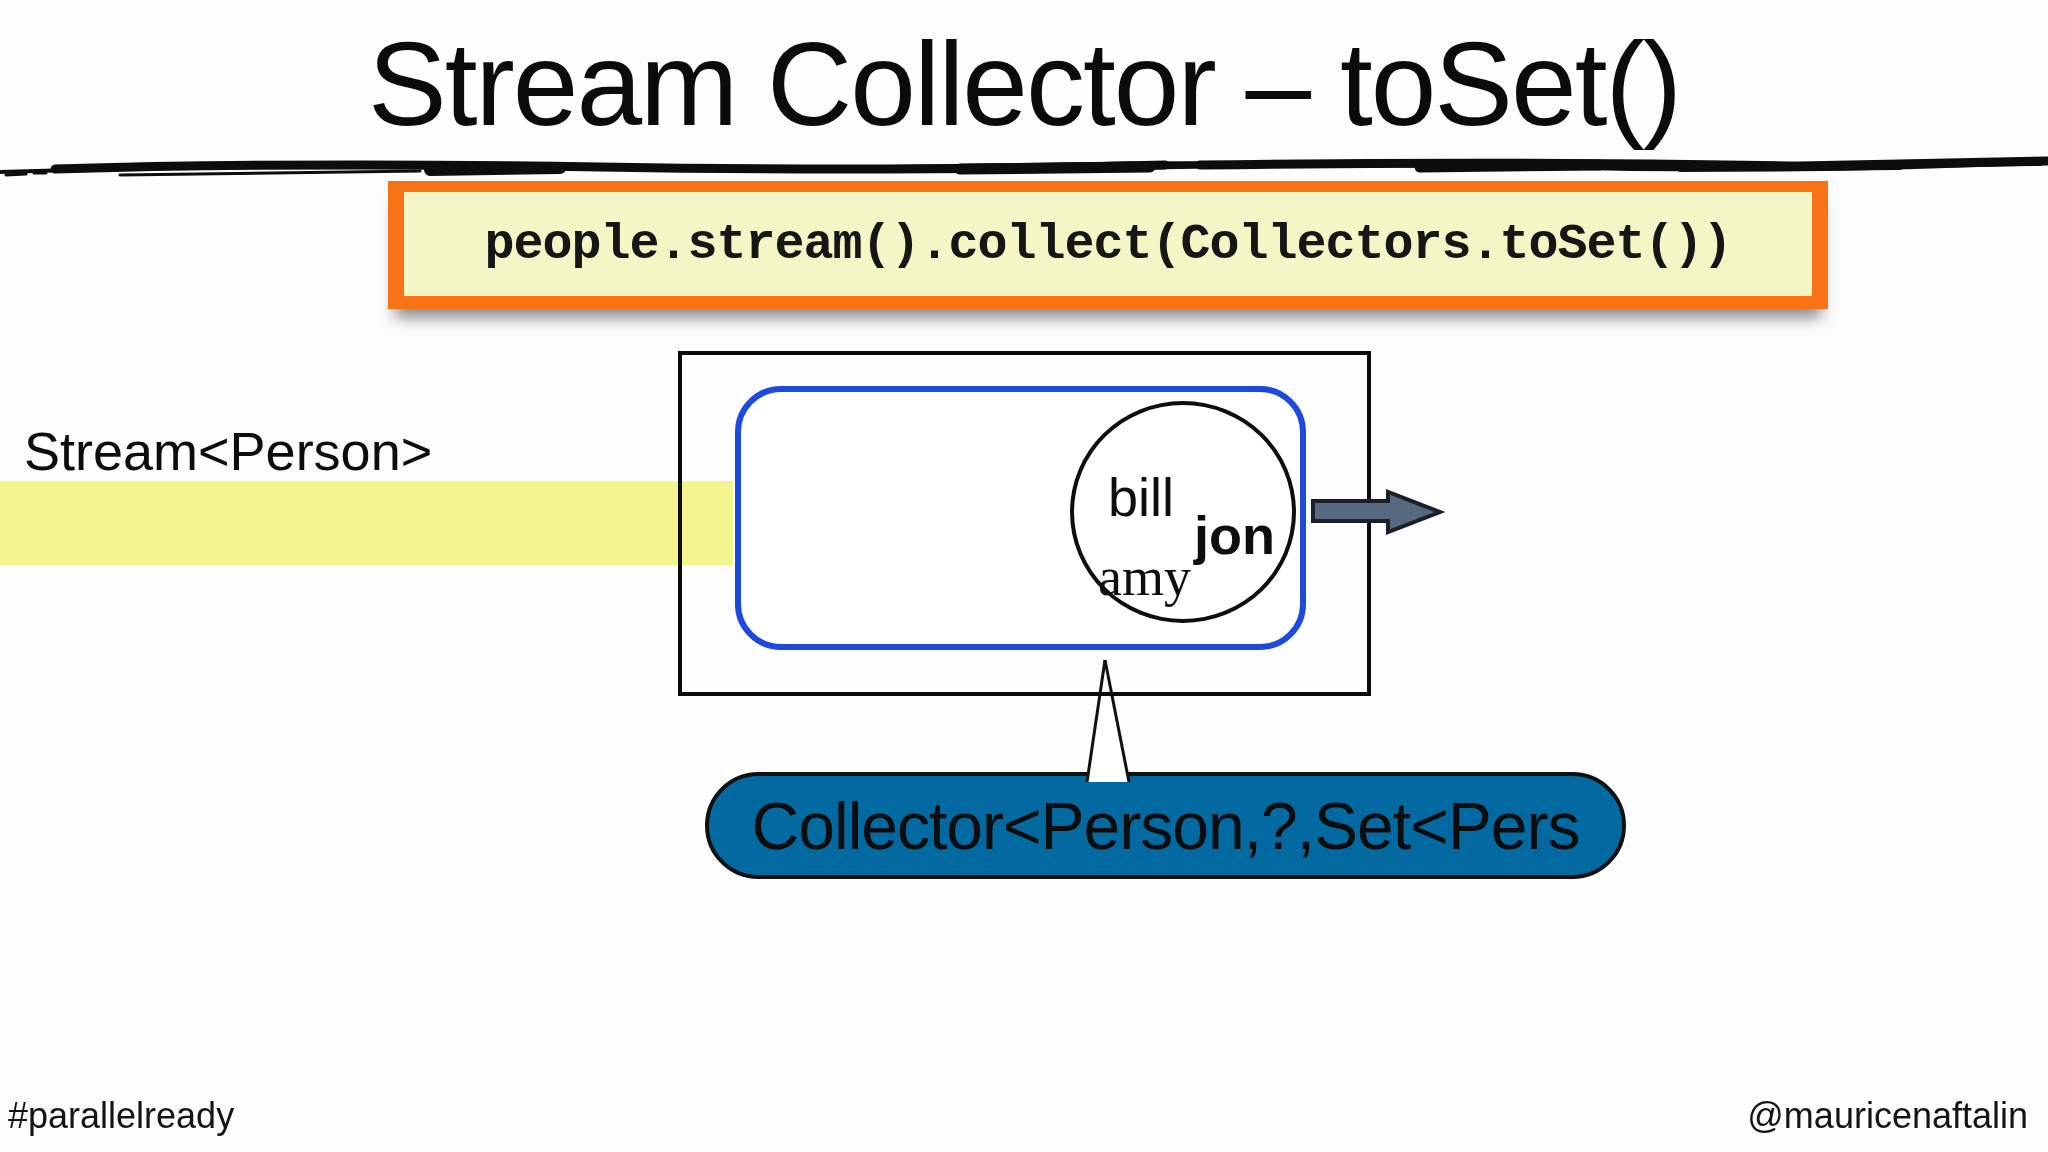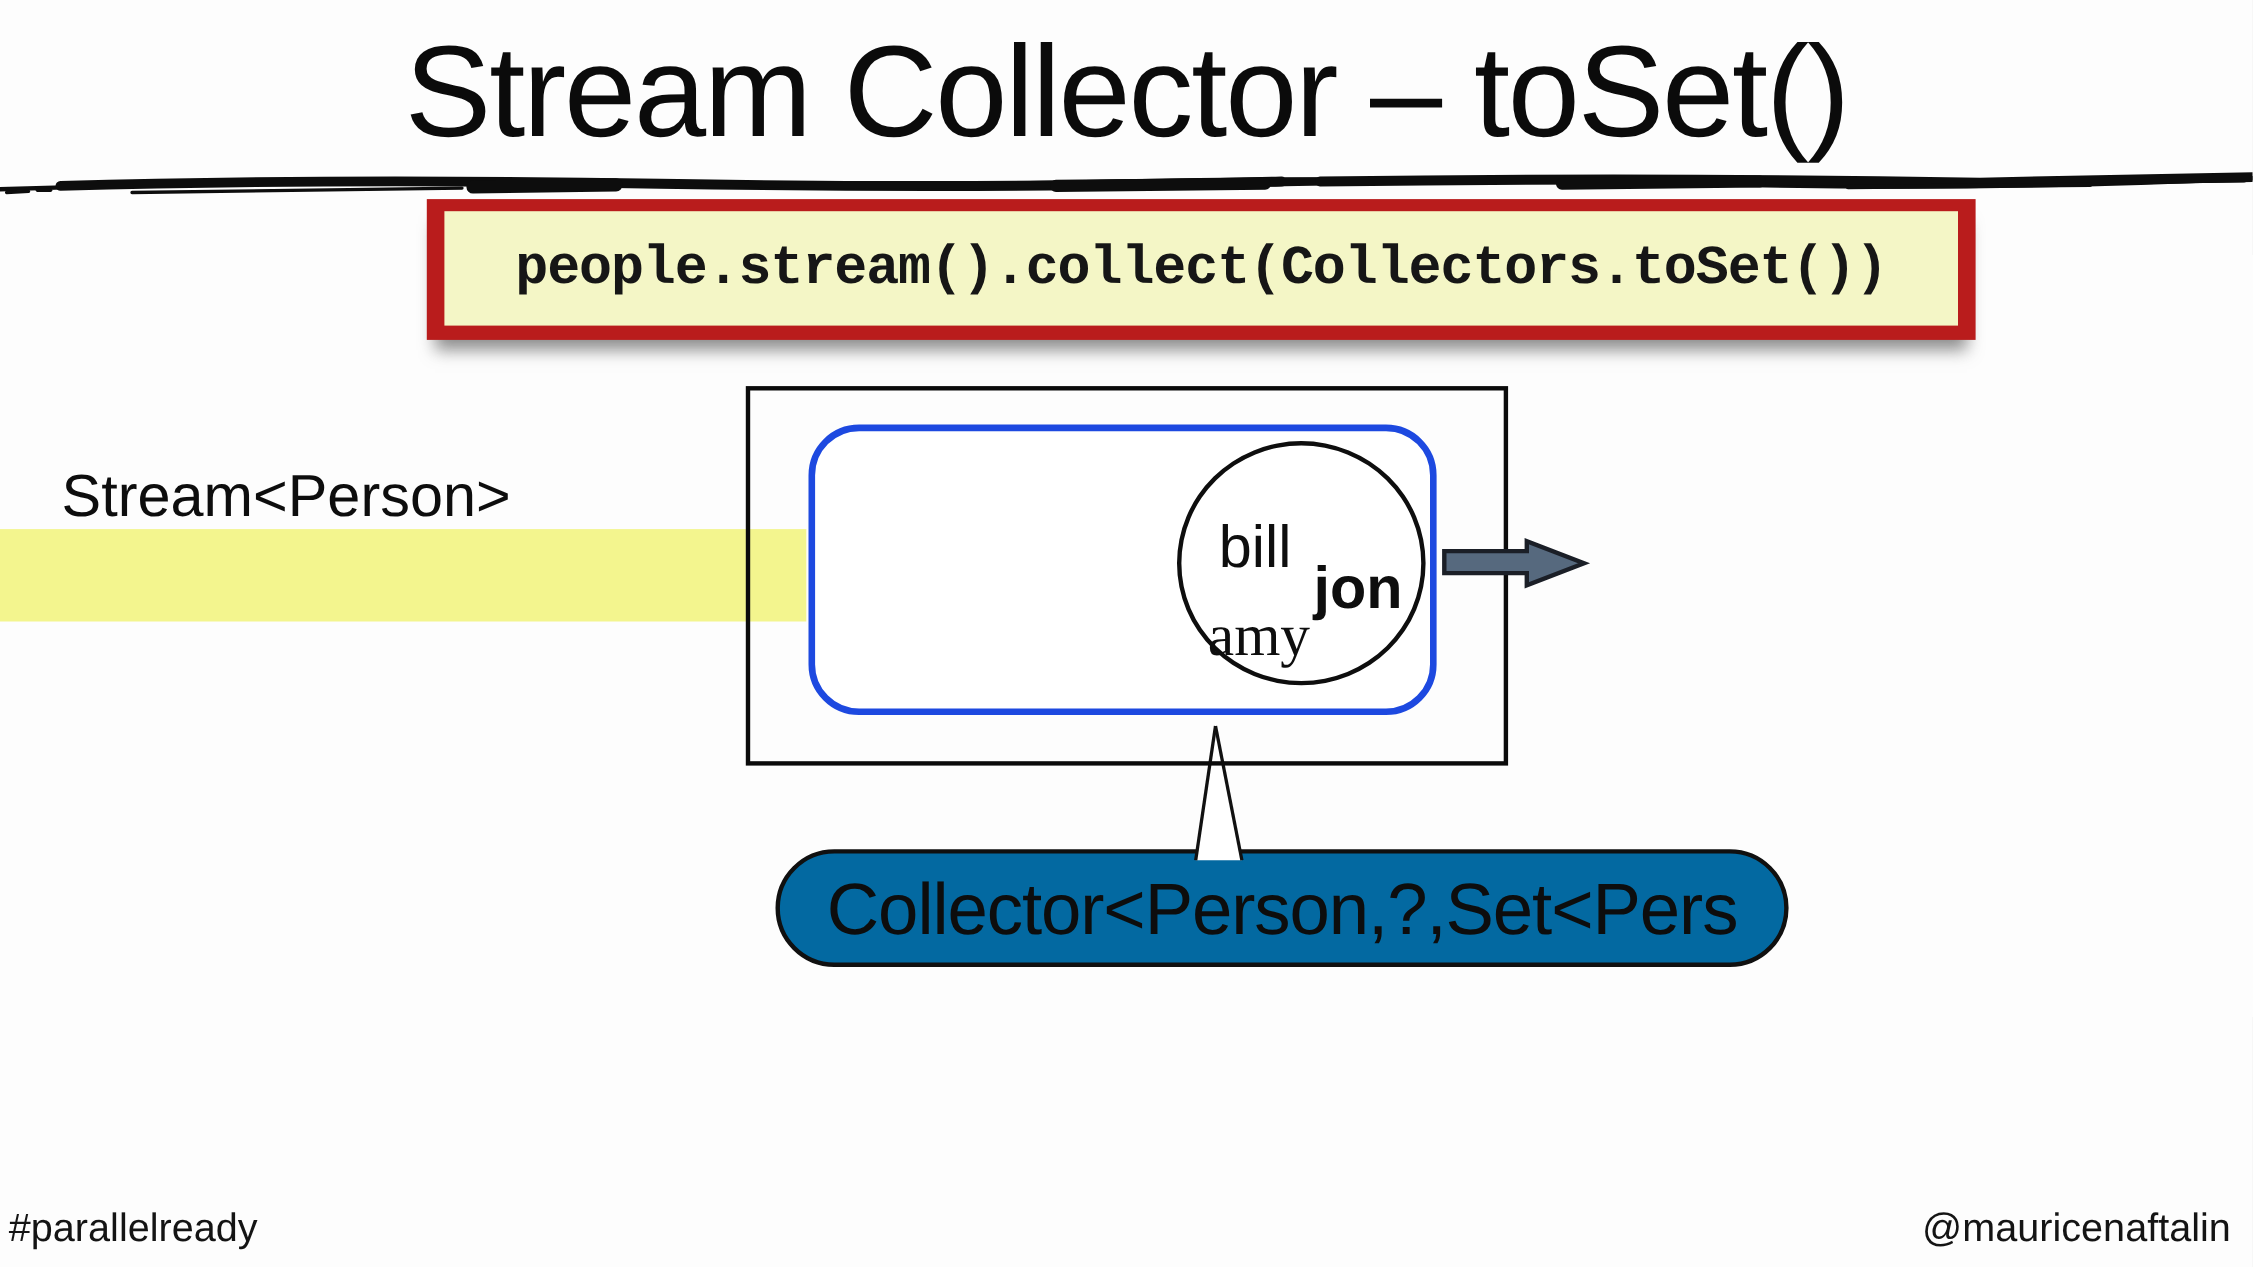--- a/index.html
+++ b/index.html
@@ -19,22 +19,23 @@
     letter-spacing:-2px;
     color:#0b0b0b;
     white-space:nowrap;
   }
   
   .divider{position:absolute;left:0;top:148px;width:2048px;height:40px;}
   .divider path{stroke:#0d0d0d;fill:none;stroke-linecap:round;}
   
   .code-card{
     position:absolute;left:388px;top:181px;width:1408px;height:128px;
-    background:#b91c1c;
+    background:#f97316;
     box-shadow:0 16px 14px -7px rgba(80,80,80,.65);
+    padding-left:32px;
   }
   .code-box{
     position:absolute;left:16px;top:11px;right:16px;bottom:13px;
     background:var(--code-bg,#f4f6c6);
     display:flex;align-items:center;justify-content:center;
   }
   .code-text{
     font-family:"Liberation Mono", monospace;
     font-weight:700;
     font-size:50px;
@@ -80,21 +81,21 @@
   }
   .member-bill{left:1108px;top:450px;margin-top:20px;}
   .member-jon{left:1194px;top:508px;font-weight:bold;}
   .member-amy{left:1098px;top:550px;font-family:Liberation Serif, serif;}
   .label{
     position:absolute;
     font-size:54px;line-height:1;
     color:#0d0d0d;
     z-index:6;white-space:nowrap;
   }
-  .stream-label{left:24px;top:424px;margin-left:32px;}
+  .stream-label{left:24px;top:424px;}
   .set-label{left:1333px;top:424px;font-size:56px;}
   .arrow-svg{position:absolute;left:1303px;top:485px;width:145px;height:55px;z-index:5;}
   .arrow-svg polygon{fill:var(--arrow-fill,#56697e);stroke:#1b1f27;stroke-width:4;stroke-linejoin:miter;}
   
   .callout{
     position:absolute;left:705px;top:772px;width:921px;height:107px;
     border:4px solid #101010;
     border-radius:54px;
     box-sizing:border-box;
     background:#0369a1;

